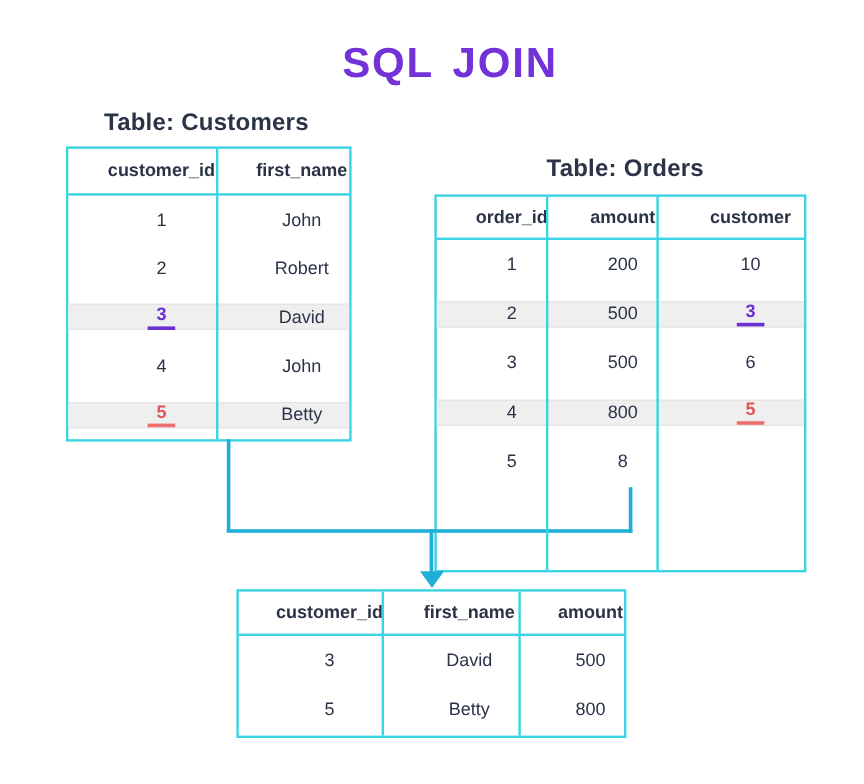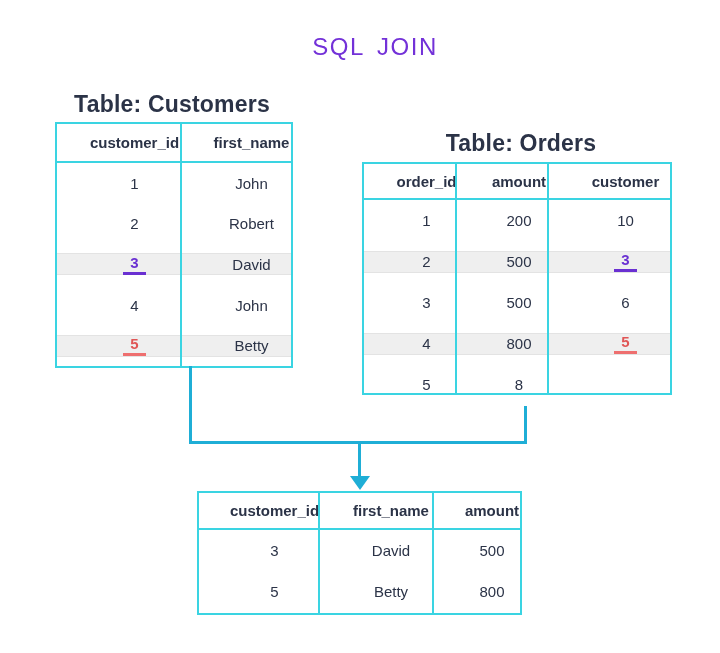--- a/index.html
+++ b/index.html
@@ -3,36 +3,36 @@
 <meta charset="utf-8">
 <style>
   html,body { margin:0; padding:0; background:#ffffff; }
   .canvas {
     position:relative; width:720px; height:653px; overflow:hidden;
     background:#ffffff; color:var(--text-navy,#2B3347);
     font-family:"Liberation Sans", sans-serif;
   }
   .page-title {
     position:absolute; top:33px; left:375px; transform:translateX(-50%);
-    font-size:24px; font-weight:400; letter-spacing:1.5px; word-spacing:5px;
+    font-size:35px; font-weight:700; letter-spacing:1.5px; word-spacing:5px;
     color:var(--title-purple,#7331D8); white-space:nowrap;
   }
   .tbl-label {
-    position:absolute; font-size:23px; font-weight:700; letter-spacing:.2px;
+    position:absolute; font-size:20px; font-weight:700; letter-spacing:.2px;
     white-space:nowrap; transform:translateX(-50%);
   }
   .customers-label { top:91px; left:172px; }
   .orders-label   { top:130px; left:521px; }
 
   .table {
     position:absolute; box-sizing:border-box; background:#fff;
     border:2px solid var(--table-border,#3AD4E2);
   }
   .customers { left:55px;  top:122px; width:238px; height:246px; }
-  .orders    { left:362px; top:162px; width:310px; height:233px; }
+  .orders    { left:362px; top:162px; width:310px; height:315px; }
   .result    { left:197px; top:491px; width:325px; height:124px; }
 
   .thead { display:grid; border-bottom:2px solid var(--table-border,#3AD4E2);
            font-weight:700; font-size:15px; }
   .customers .thead { grid-template-columns:123px 111px; height:37px; }
   .orders    .thead { grid-template-columns:93px 92px 121px; height:34px; }
   .result    .thead { grid-template-columns:119px 114px 88px; height:35px; }
 
   .row { display:grid; position:relative; font-size:15px; }
   .customers .row { grid-template-columns:123px 111px; height:40.6px; }

